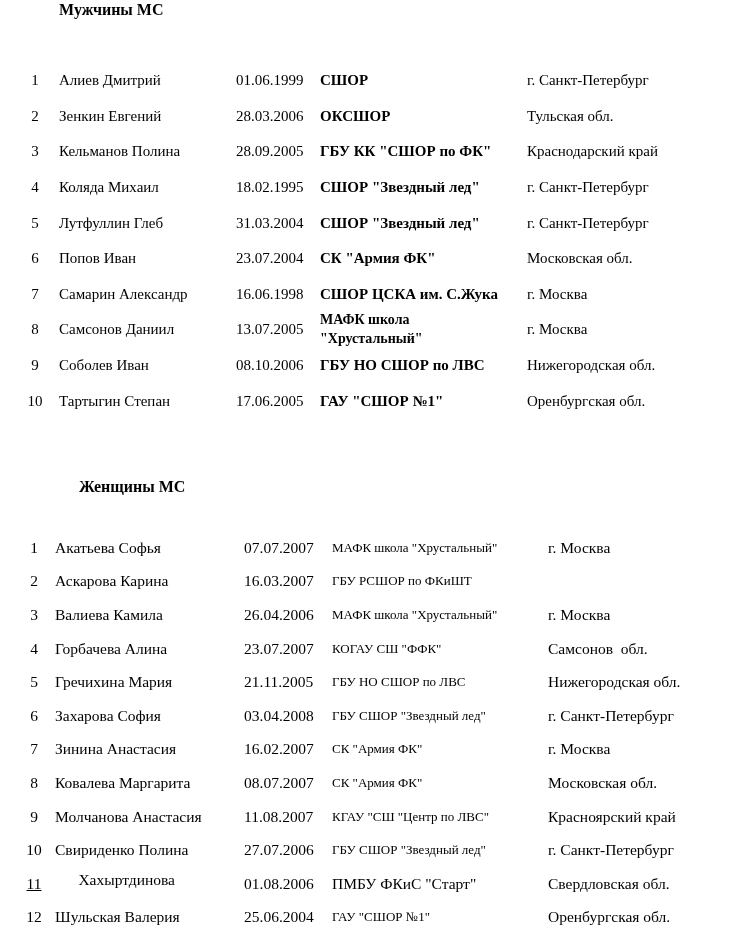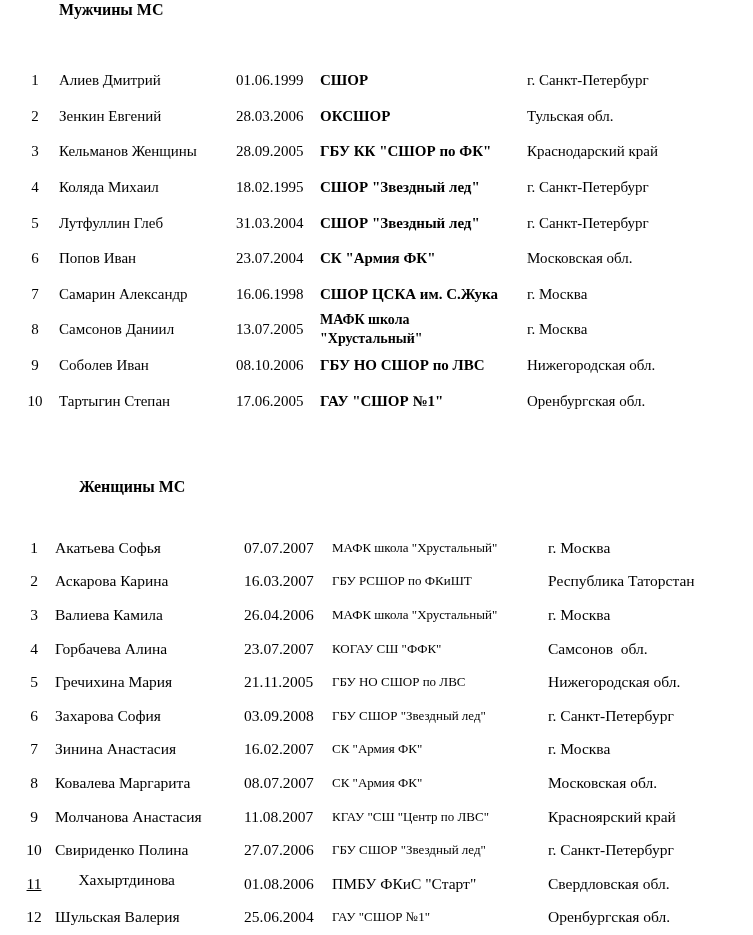--- a/index.html
+++ b/index.html
@@ -74,21 +74,21 @@
   </div>
   <div class="row" style="top:101px;">
     <div class="cell num">2</div>
     <div class="cell name">Зенкин Евгений</div>
     <div class="cell dob">28.03.2006</div>
     <div class="cell reg">Тульская обл.</div>
     <div class="cell club">ОКСШОР</div>
   </div>
   <div class="row" style="top:136px;">
     <div class="cell num">3</div>
-    <div class="cell name">Кельманов Женщины</div>
+    <div class="cell name">Кельманов Полина</div>
     <div class="cell dob">28.09.2005</div>
     <div class="cell club">ГБУ КК "СШОР по ФК"</div>
     <div class="cell reg">Краснодарский край</div>
   </div>
   <div class="row" style="top:172px;">
     <div class="cell num">4</div>
     <div class="cell name">Коляда Михаил</div>
     <div class="cell dob">18.02.1995</div>
     <div class="cell club">СШОР "Звездный лед"</div>
     <div class="cell reg">г. Санкт-Петербург</div>
@@ -145,21 +145,20 @@
     <div class="cell name">Акатьева Софья</div>
     <div class="cell dob">07.07.2007</div>
     <div class="cell club">МАФК школа "Хрустальный"</div>
     <div class="cell reg">г. Москва</div>
   </div>
   <div class="row" style="top:565px;">
     <div class="cell num">2</div>
     <div class="cell name">Аскарова Карина</div>
     <div class="cell dob">16.03.2007</div>
     <div class="cell club">ГБУ РСШОР по ФКиШТ</div>
-    <div class="cell reg">Республика Таторстан</div>
   </div>
   <div class="row" style="top:599px;">
     <div class="cell num">3</div>
     <div class="cell name">Валиева Камила</div>
     <div class="cell dob">26.04.2006</div>
     <div class="cell club">МАФК школа "Хрустальный"</div>
     <div class="cell reg">г. Москва</div>
   </div>
   <div class="row" style="top:633px;">
     <div class="cell num">4</div>
@@ -171,21 +170,21 @@
   <div class="row" style="top:666px;">
     <div class="cell num">5</div>
     <div class="cell name">Гречихина Мария</div>
     <div class="cell dob">21.11.2005</div>
     <div class="cell club">ГБУ НО СШОР по ЛВС</div>
     <div class="cell reg">Нижегородская обл.</div>
   </div>
   <div class="row" style="top:700px;">
     <div class="cell num">6</div>
     <div class="cell name">Захарова София</div>
-    <div class="cell dob">03.09.2008</div>
+    <div class="cell dob">03.04.2008</div>
     <div class="cell club">ГБУ СШОР "Звездный лед"</div>
     <div class="cell reg">г. Санкт-Петербург</div>
   </div>
   <div class="row" style="top:733px;">
     <div class="cell num">7</div>
     <div class="cell name">Зинина Анастасия</div>
     <div class="cell dob">16.02.2007</div>
     <div class="cell club">СК "Армия ФК"</div>
     <div class="cell reg">г. Москва</div>
   </div>

